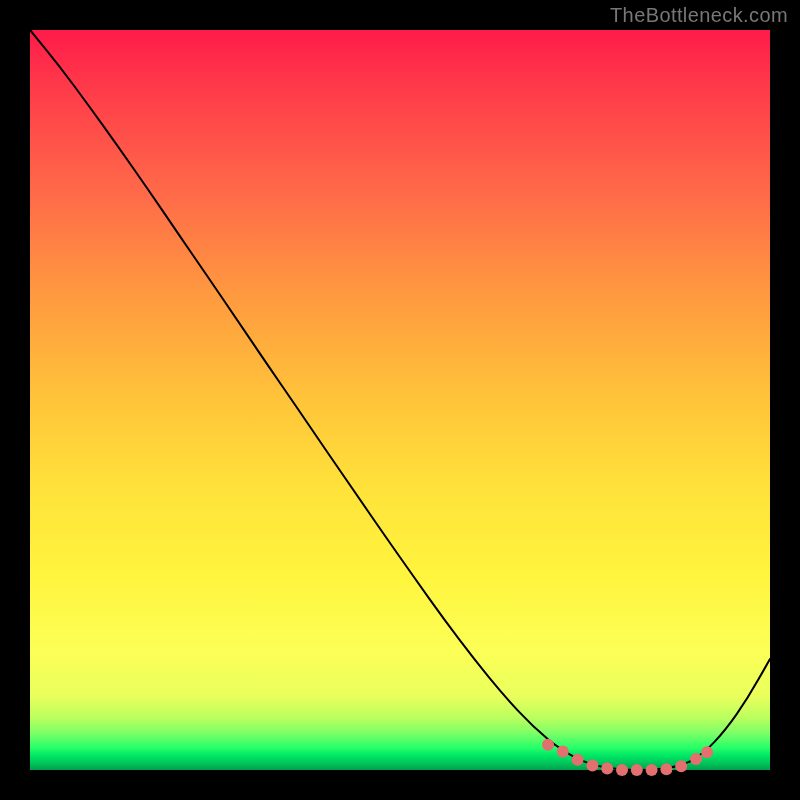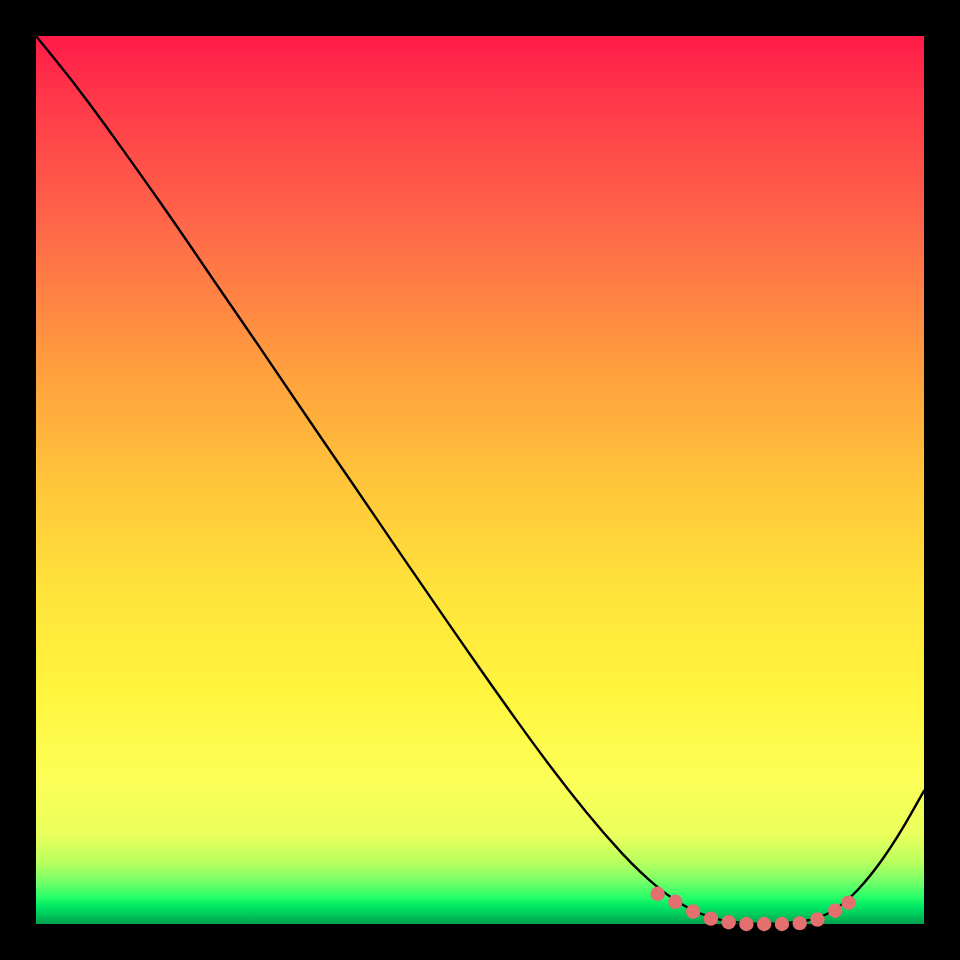--- a/index.html
+++ b/index.html
@@ -57,20 +57,21 @@
     top: 0;
     width: 740px;
     height: 740px;
     overflow: visible;
   }
 </style>
 </head>
 <body>
 
 <div class="stage">
+  <div class="attribution">TheBottleneck.com</div>
   <div class="chart-box">
     <svg class="curve" viewBox="0 0 740 740" preserveAspectRatio="none">
       <path id="curve-path" fill="none" stroke="#000000" stroke-width="2" stroke-linecap="round" d="M 0 0 Q 0 0 14.8 18.129999999999995 Q 29.6 36.25999999999999 44.400000000000006 56.24000000000001 Q 59.2 76.22000000000003 74 96.94 Q 88.8 117.65999999999997 103.6 138.75 Q 118.4 159.84000000000003 133.2 181.67000000000002 Q 148 203.5 162.8 224.95999999999998 Q 177.6 246.41999999999996 192.4 268.25 Q 207.20000000000002 290.08 222 311.91 Q 236.8 333.74000000000007 251.6 355.20000000000005 Q 266.4 376.66 281.2 398.49 Q 296 420.31999999999994 310.8 441.78 Q 325.6 463.24 340.4 484.7 Q 355.2 506.15999999999997 370 527.25 Q 384.8 548.34 399.6 569.06 Q 414.40000000000003 589.78 429.20000000000005 609.39 Q 444 629 458.8 647.13 Q 473.6 665.26 488.40000000000003 681.1700000000001 Q 503.20000000000005 697.08 518 709.29 Q 532.8 721.5 547.5999999999999 728.53 Q 562.4 735.56 577.2 737.78 Q 592 740 606.8 740 Q 621.6 740 636.4000000000001 738.15 Q 651.2 736.3 662.3 730.01 Q 673.4 723.72 684.5 711.88 Q 695.5999999999999 700.04 706.6999999999999 684.13 Q 717.8 668.22 728.9 648.61 T 740 629"></path>
     </svg>
     <svg class="dots" viewBox="0 0 740 740" preserveAspectRatio="none">
       <g id="dots-group">
           <circle cx="518" cy="714.84" r="6" fill="#e36f6f"></circle>
           <circle cx="532.8" cy="721.5" r="6" fill="#e36f6f"></circle>
           <circle cx="547.6" cy="729.64" r="6" fill="#e36f6f"></circle>
           <circle cx="562.4" cy="735.56" r="6" fill="#e36f6f"></circle>

